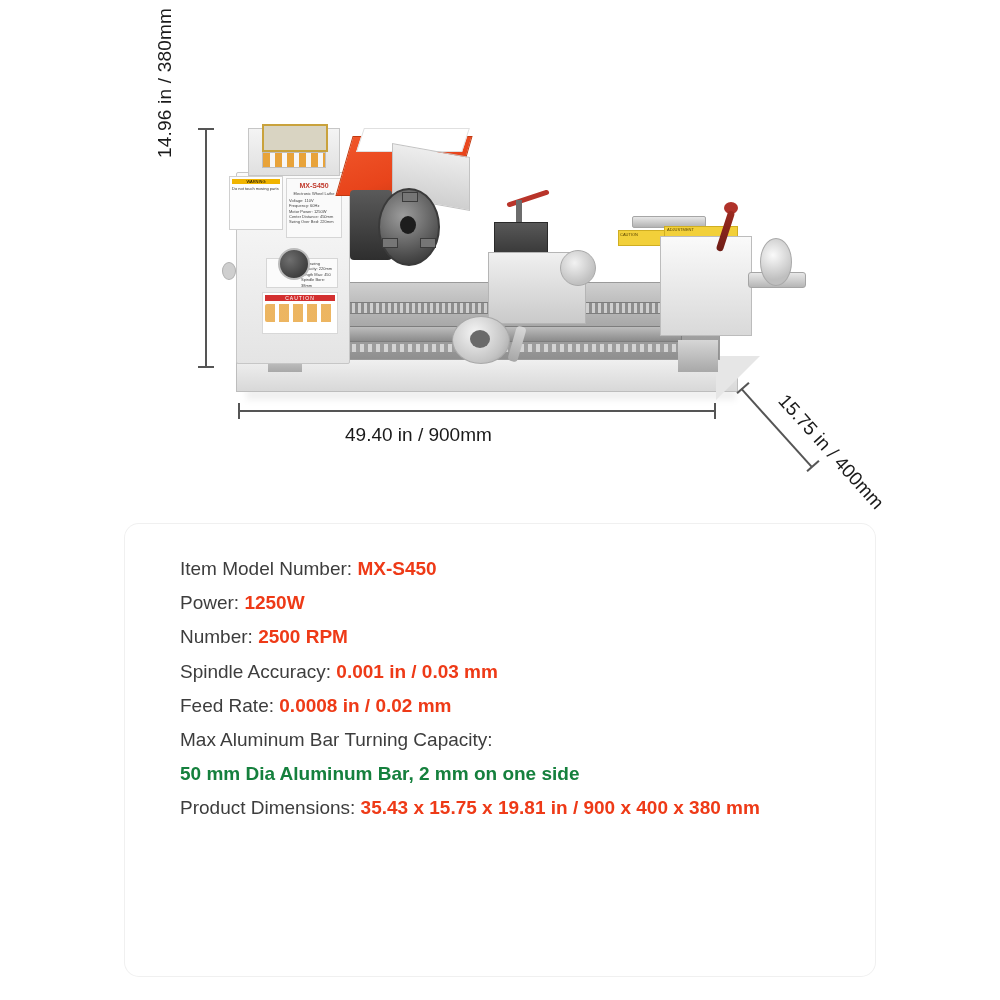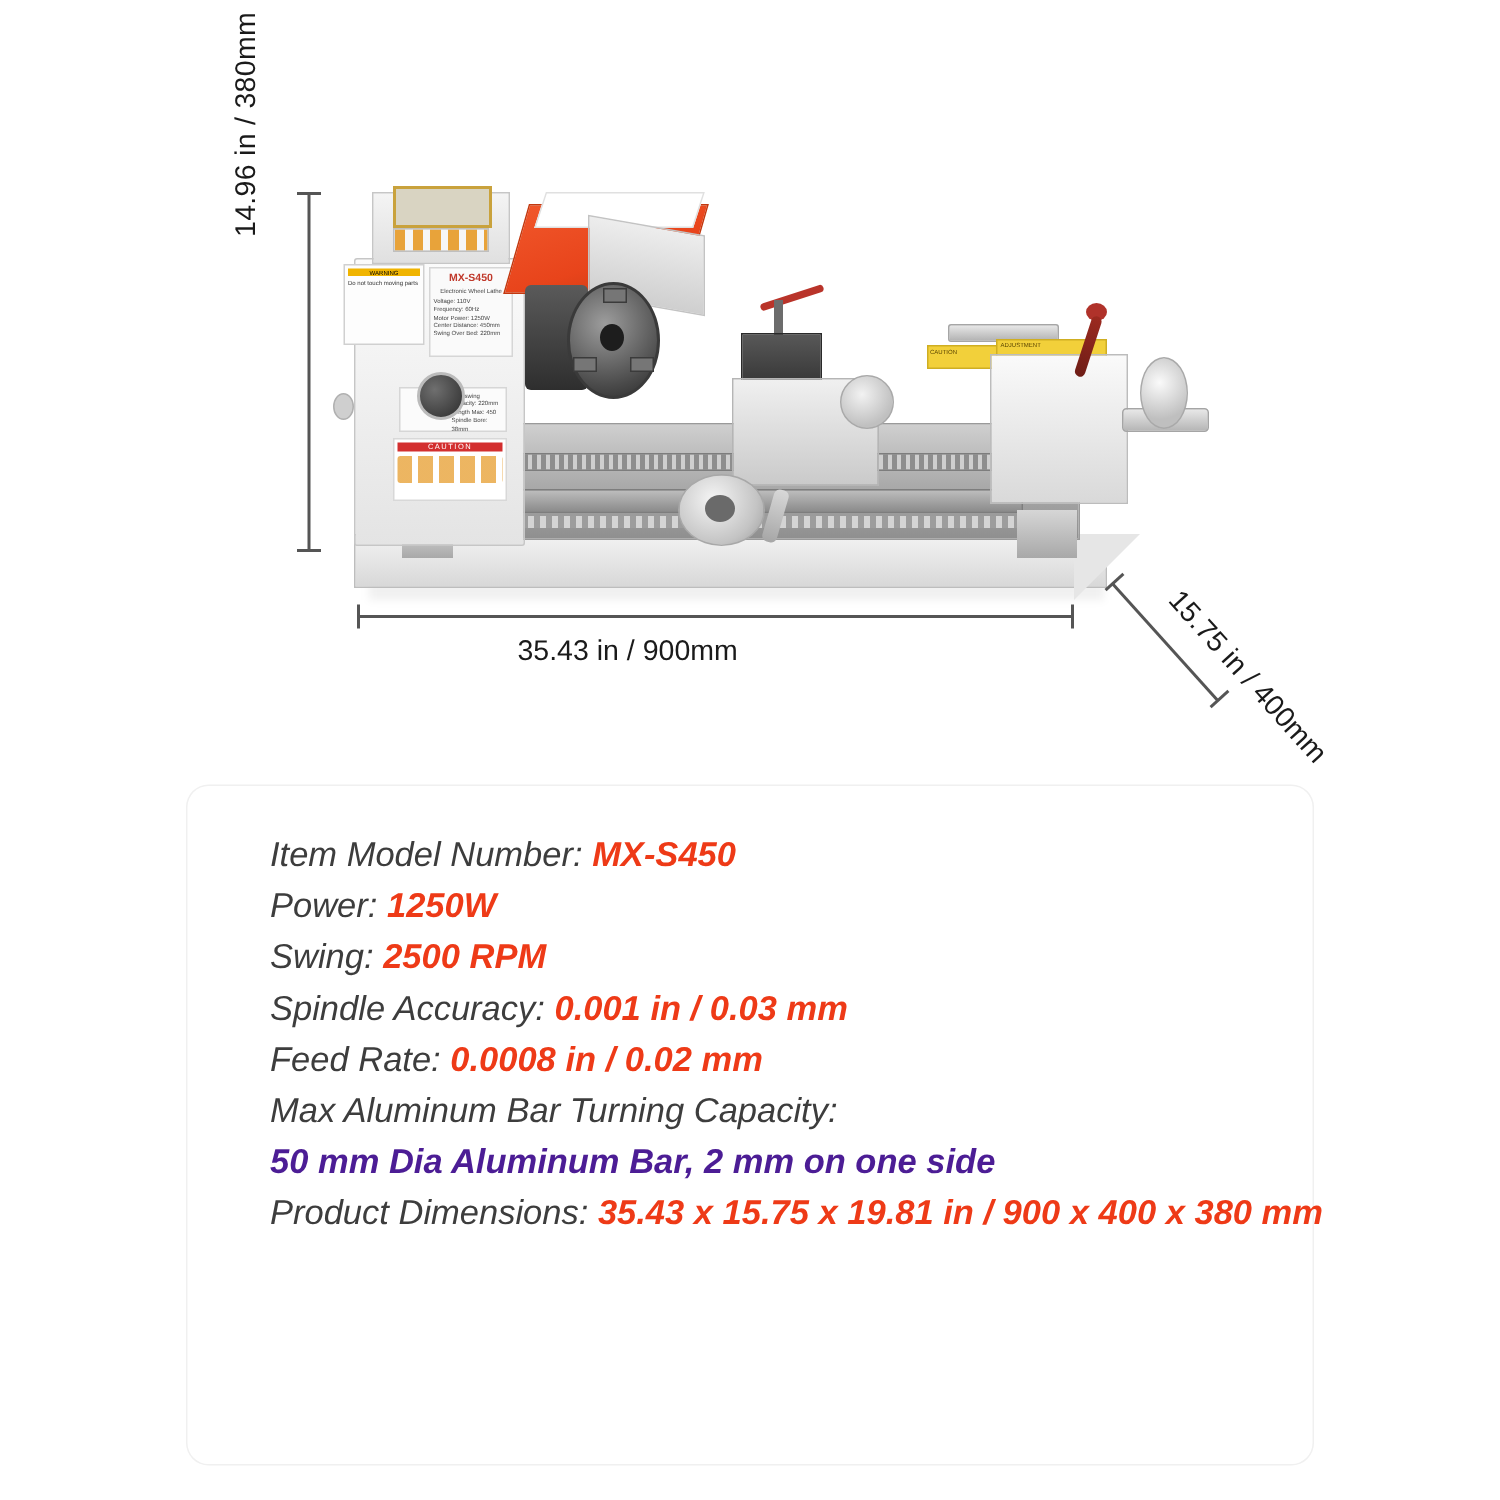--- a/index.html
+++ b/index.html
@@ -503,32 +503,31 @@
     border-radius: 14px;
     box-shadow: 0 0 0 1px #f0f0f0;
   }
   .spec-list {
     position: absolute;
     left: 55px;
     top: 28px;
     right: 24px;
   }
   .spec-row {
-    font-size: 23px;
+    font-size: 19px;
     line-height: 34.2px;
     color: #3d3d3d;
     white-space: nowrap;
-    font-style: italic;
   }
   .spec-row .val {
     color: #ee3a17;
     font-weight: bold;
   }
   .spec-row.full-val {
-    color: #4c1d95;
+    color: #15803d;
     font-weight: bold;
   }
 </style>
 </head>
 <body>
 
 <div class="hero">
 
   <div class="machine">
     <div class="base-shadow"></div>
@@ -611,32 +610,32 @@
   </div>
 
   <div class="dim-vert-line"></div>
   <div class="dim-vert-cap-top"></div>
   <div class="dim-vert-cap-bot"></div>
   <div class="dim-vert-label">14.96 in / 380mm</div>
 
   <div class="dim-horiz-line"></div>
   <div class="dim-horiz-cap-l"></div>
   <div class="dim-horiz-cap-r"></div>
-  <div class="dim-horiz-label">35.43 in / 900mm</div>
+  <div class="dim-horiz-label">49.40 in / 900mm</div>
 
   <div class="dim-depth-line"></div>
   <div class="dim-depth-cap-a"></div>
   <div class="dim-depth-cap-b"></div>
   <div class="dim-depth-label">15.75 in / 400mm</div>
 </div>
 
 <div class="spec-card">
   <div class="spec-list" id="spec-list">
       <div class="spec-row"><span>Item Model Number: </span><span class="val">MX-S450</span></div>
       <div class="spec-row"><span>Power: </span><span class="val">1250W</span></div>
-      <div class="spec-row"><span>Swing: </span><span class="val">2500 RPM</span></div>
+      <div class="spec-row"><span>Number: </span><span class="val">2500 RPM</span></div>
       <div class="spec-row"><span>Spindle Accuracy: </span><span class="val">0.001 in / 0.03 mm</span></div>
       <div class="spec-row"><span>Feed Rate: </span><span class="val">0.0008 in / 0.02 mm</span></div>
       <div class="spec-row"><span>Max Aluminum Bar Turning Capacity:</span></div>
       <div class="spec-row full-val"><span>50 mm Dia Aluminum Bar, 2 mm on one side</span></div>
       <div class="spec-row"><span>Product Dimensions: </span><span class="val">35.43 x 15.75 x 19.81 in / 900 x 400 x 380 mm</span></div>
     </div>
 </div>
 
 </body></html>

